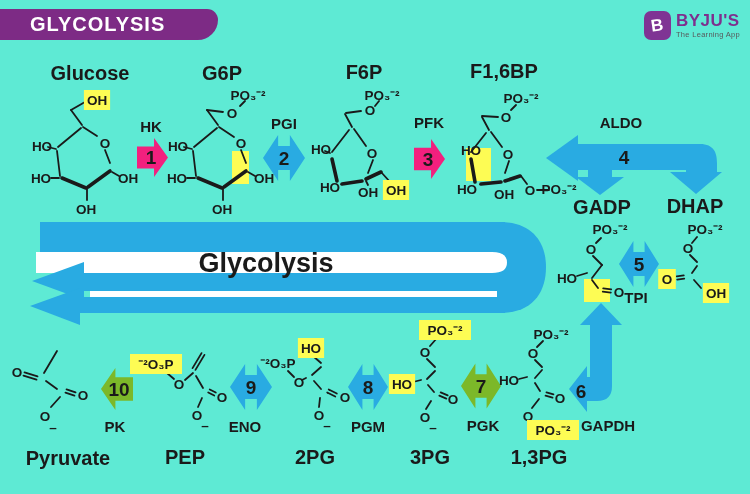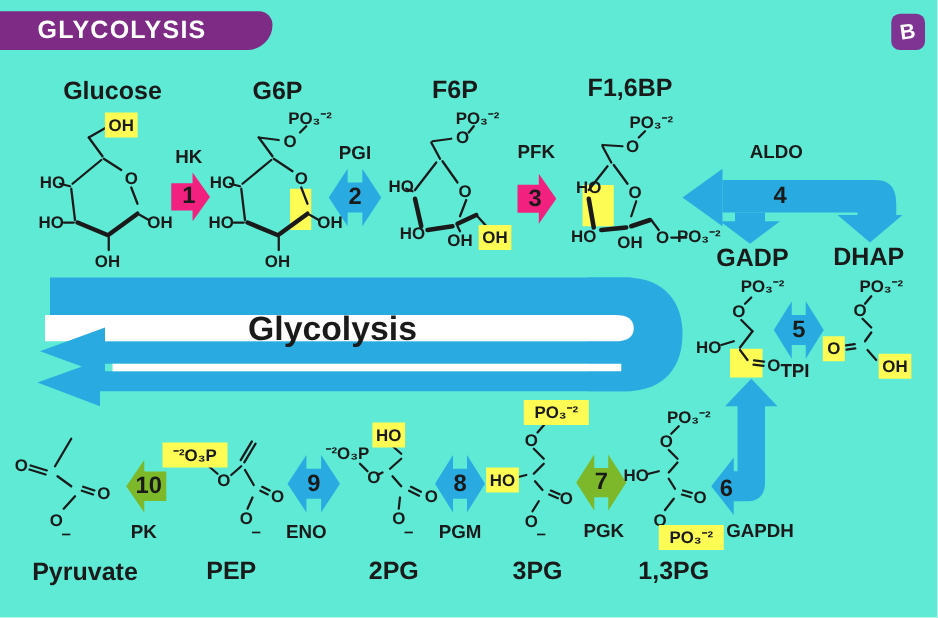--- a/index.html
+++ b/index.html
@@ -21,20 +21,24 @@
 <body>
 
 <div class="page">
   <div class="banner">
     <span>GLYCOLYSIS</span>
   </div>
   <div class="logo">
     <div class="logo-icon">
       <span>B</span>
     </div>
+    <div class="logo-text">
+      <span class="brand">BYJU'S</span>
+      <span class="tagline">The Learning App</span>
+    </div>
   </div>
   <svg id="diagram" width="750" height="494" viewBox="0 0 750 494">
       <g>
         <path d="M470,222 L500,222 C533,222 546,243 546,267 C546,292 533,313 500,313 L470,313 Z" fill="#29ABE2"></path>
         <rect x="40" y="222" width="465" height="30" fill="#29ABE2"></rect>
         <rect x="84" y="273" width="421" height="18" fill="#29ABE2"></rect>
         <rect x="80" y="297" width="425" height="16" fill="#29ABE2"></rect>
         <path d="M36,252 L492,252 Q507,252 507,262.5 Q507,273 492,273 L36,273 Z" fill="#ffffff"></path>
         <rect x="90" y="291" width="407" height="6" fill="#ffffff"></rect>
         <polygon points="32,281 84,262 84,300" fill="#29ABE2"></polygon>

